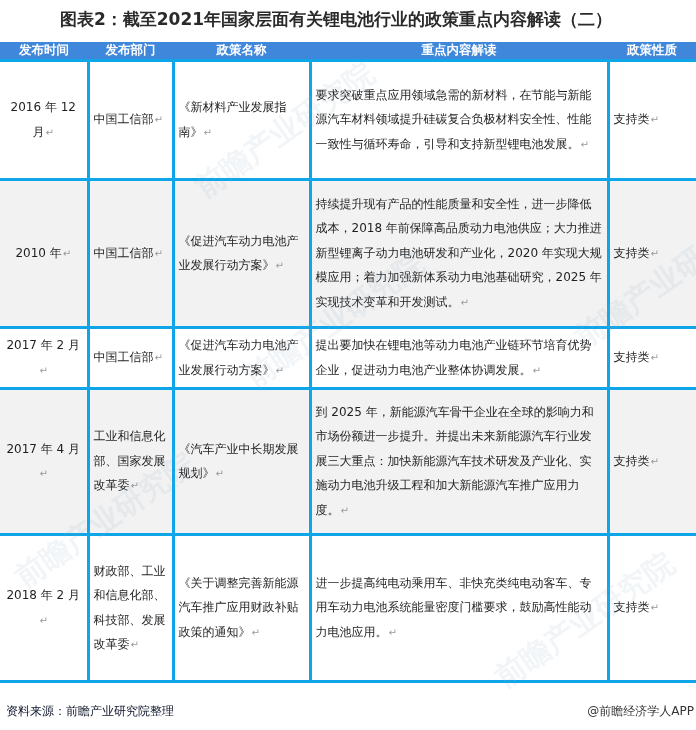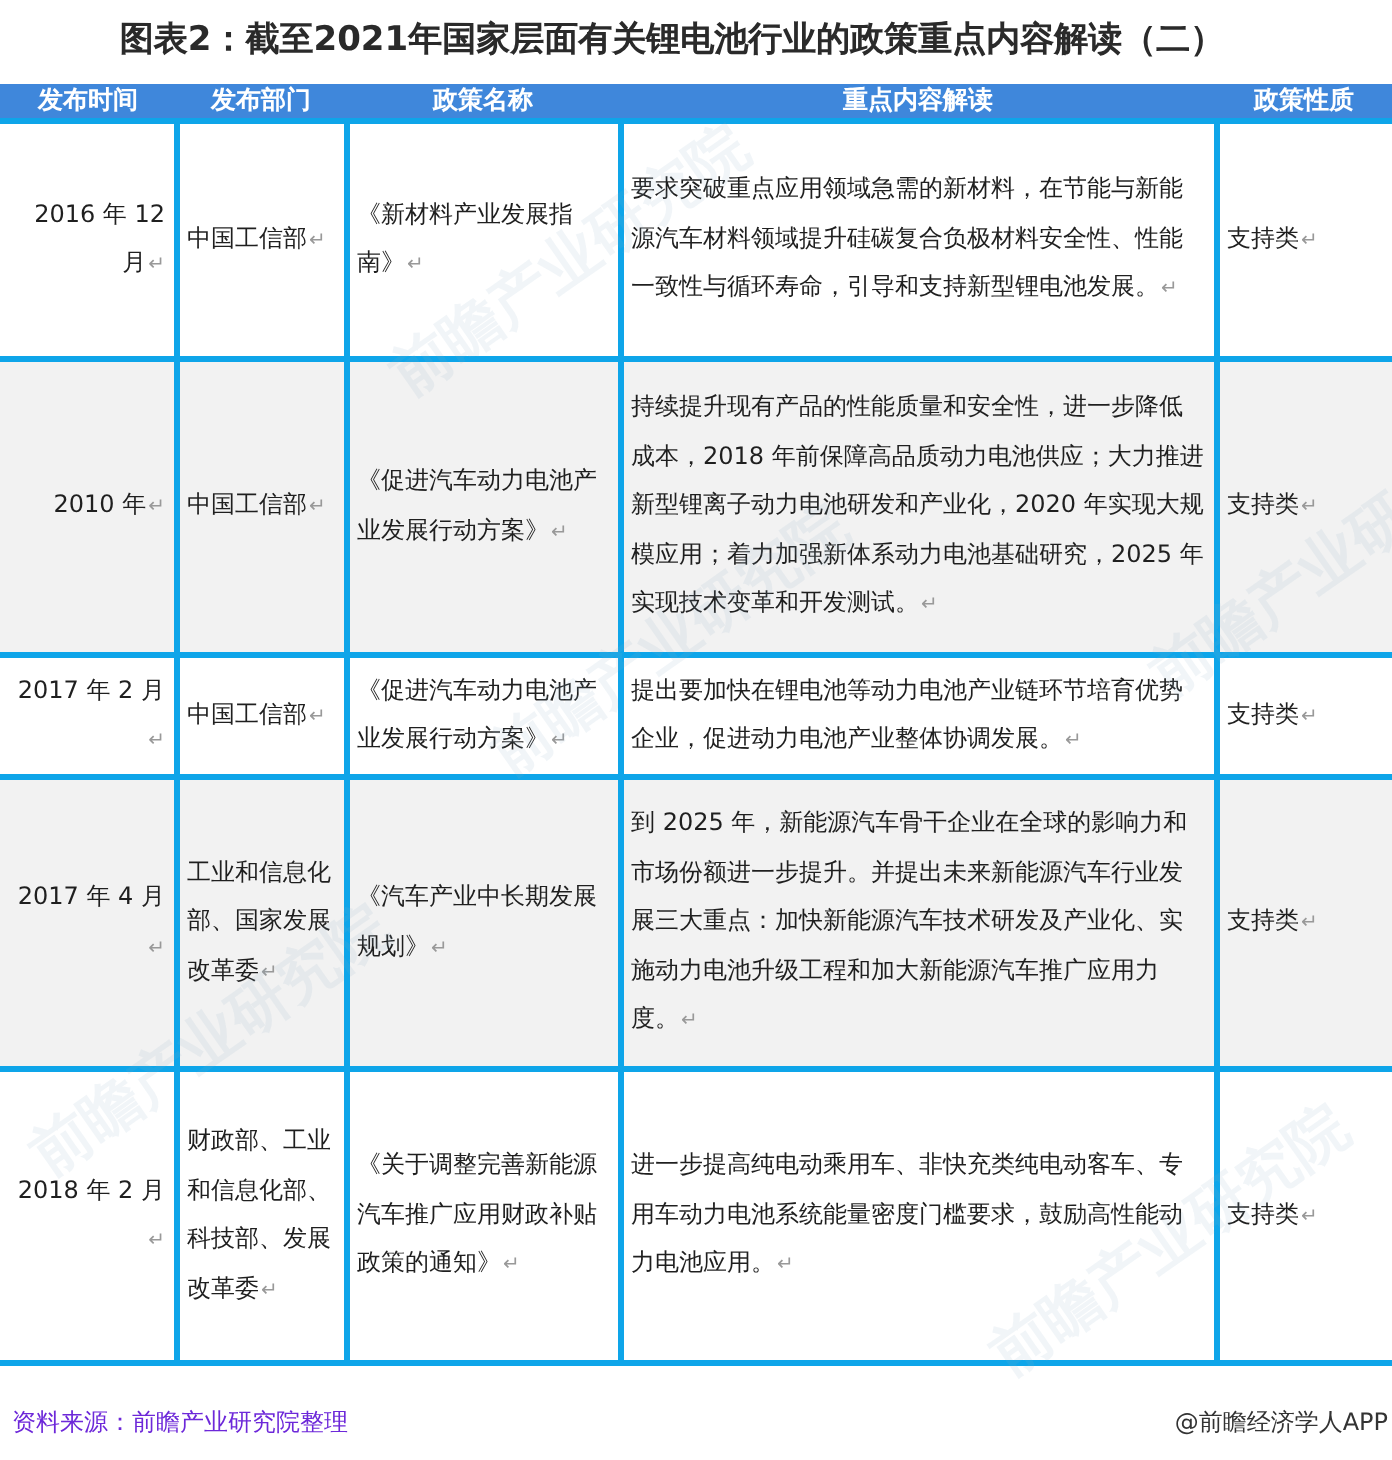--- a/index.html
+++ b/index.html
@@ -49,41 +49,41 @@
       font-size: 12px;
       line-height: 24.5px;
       vertical-align: middle;
       padding: 0 4px;
       color: #1f1f1f;
     }
     table.policy td:first-child { border-left: none; padding-left: 4px; }
     table.policy td:last-child { border-right: none; }
     table.policy tr.gray td { background: #f2f2f2; }
     table.policy tr.white td { background: #ffffff; }
-    td.c-date { text-align: right; }
+    td.c-date { text-align: center; }
     td.c-dept { text-align: left; padding-left: 8px; }
     td.c-name { text-align: left; padding-left: 10px; padding-right: 6px; margin-top: 12px; }
     td.c-content { text-align: left; padding-left: 8px; padding-right: 8px; }
     td.c-type { text-align: left; padding-left: 8px; }
     .mark { color: #999; font-size: 10px; margin-left: 1px; }
     .watermark {
       position: absolute;
       color: rgba(140, 170, 200, 0.12);
       font-size: 30px;
       font-weight: bold;
       transform: rotate(-35deg);
       pointer-events: none;
       white-space: nowrap;
     }
     .footer-left {
       position: absolute;
       left: 6px;
       top: 703px;
       font-size: 12px;
-      color: #6d28d9;
+      color: #0f172a;
     }
     .footer-right {
       position: absolute;
       right: 2px;
       top: 703px;
       font-size: 12px;
       color: #333;
     }
   </style>
 </head>

